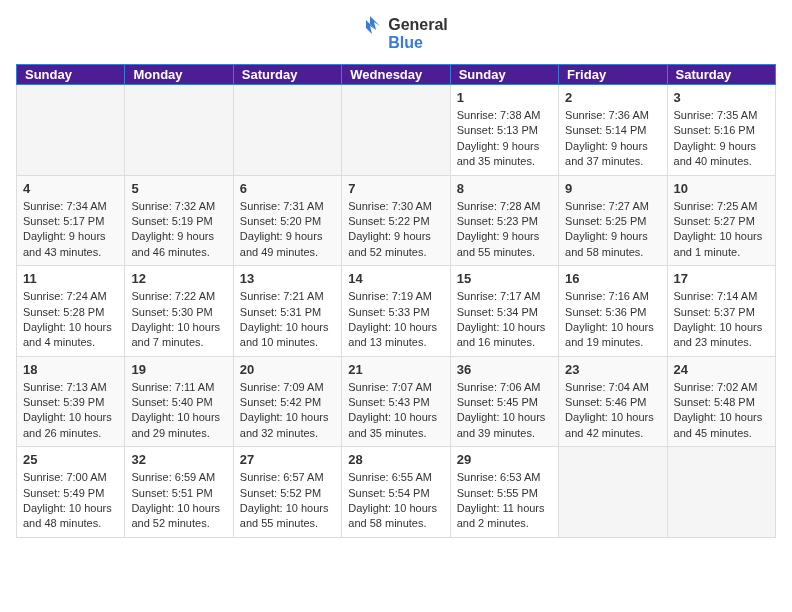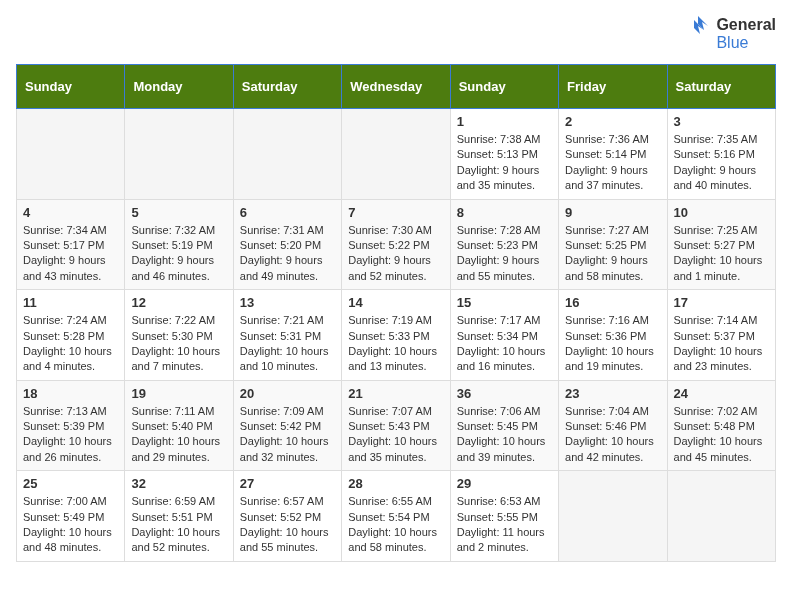--- a/index.html
+++ b/index.html
@@ -5,21 +5,21 @@
     * { box-sizing: border-box; margin: 0; padding: 0; }
     body {
       font-family: Arial, sans-serif;
       background: #fff;
       width: 792px;
       min-height: 612px;
       padding: 16px;
     }
     .header-section {
       display: flex;
-      justify-content: flex-end;
+      justify-content: center;
       align-items: flex-start;
       margin-bottom: 12px;
     }
     .logo {
       display: flex;
       align-items: center;
       gap: 4px;
     }
     .title-section {
       text-align: right;
@@ -33,24 +33,24 @@
     .location-title {
       font-size: 15px;
       color: #555;
       margin-top: 2px;
     }
     .calendar {
       width: 100%;
       border-collapse: collapse;
     }
     .calendar th {
-      background-color: #4d7c0f;
+      background-color: #4c1d95;
       color: #fff;
       text-align: left;
-      padding: 14px 8px;
+      padding: 2px 8px;
       font-size: 13px;
       font-weight: bold;
       border: 1px solid #3a7bd5;
       margin-left: 48px;
     }
     .calendar td {
       width: 14.28%;
       vertical-align: top;
       border: 1px solid #ddd;
       padding: 5px 6px;
@@ -85,21 +85,21 @@
 <body>
 
 <div class="header-section">
   <div class="logo">
       <svg width="40" height="36" viewBox="0 0 40 36">
         <path d="M22,4 L32,14 L26,10 L28,18 L22,12 Z" fill="#3a7bd5"></path>
         <path d="M26,0 L36,10 L30,6 L32,14 L26,8 Z" fill="#3a7bd5"></path>
       </svg>
       <div>
         <div style="font-size: 16px; font-weight: bold; color: rgb(51, 51, 51); line-height: 1.1;">General</div>
-        <div style="font-size: 16px; font-weight: normal; color: rgb(58, 123, 213); line-height: 1.1;">Blue</div>
+        <div style="font-size: 16px; font-weight: bold; color: rgb(58, 123, 213); line-height: 1.1;">Blue</div>
       </div>
     </div>
   <div class="title-section">
     <div class="month-title"></div>
     <div class="location-title"></div>
   </div>
 </div>
 
 <table class="calendar">
   <thead>

